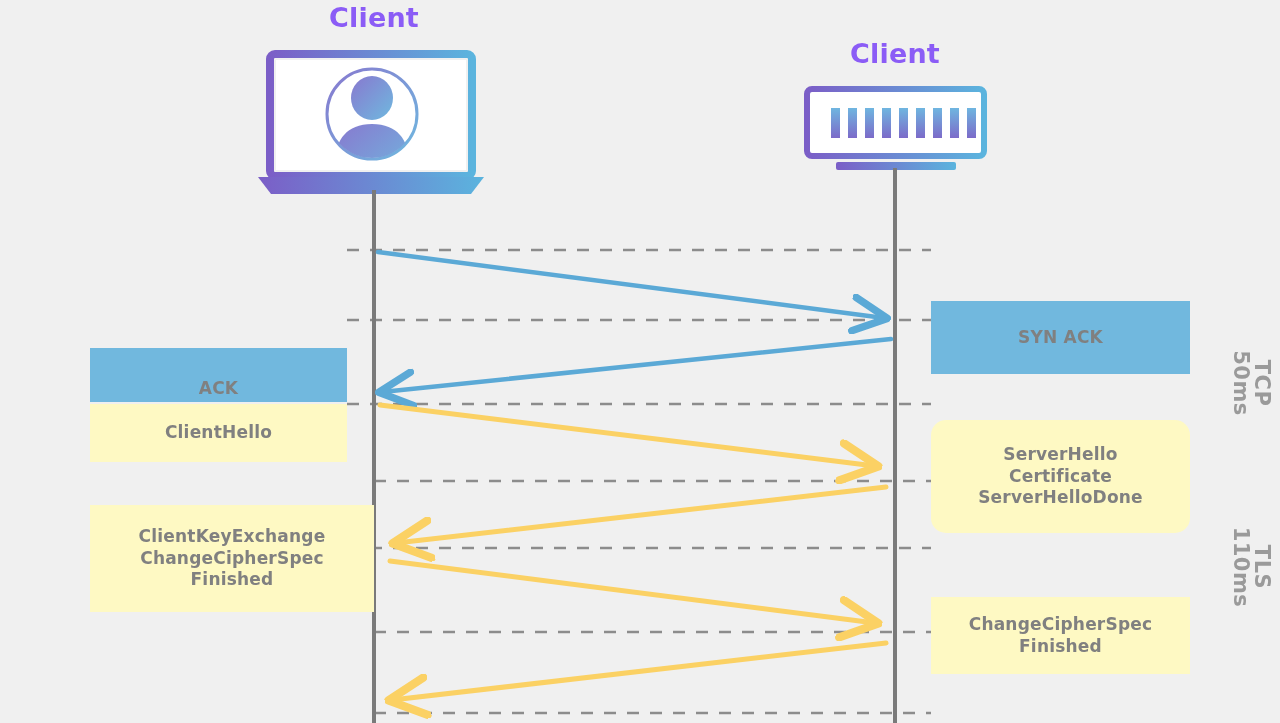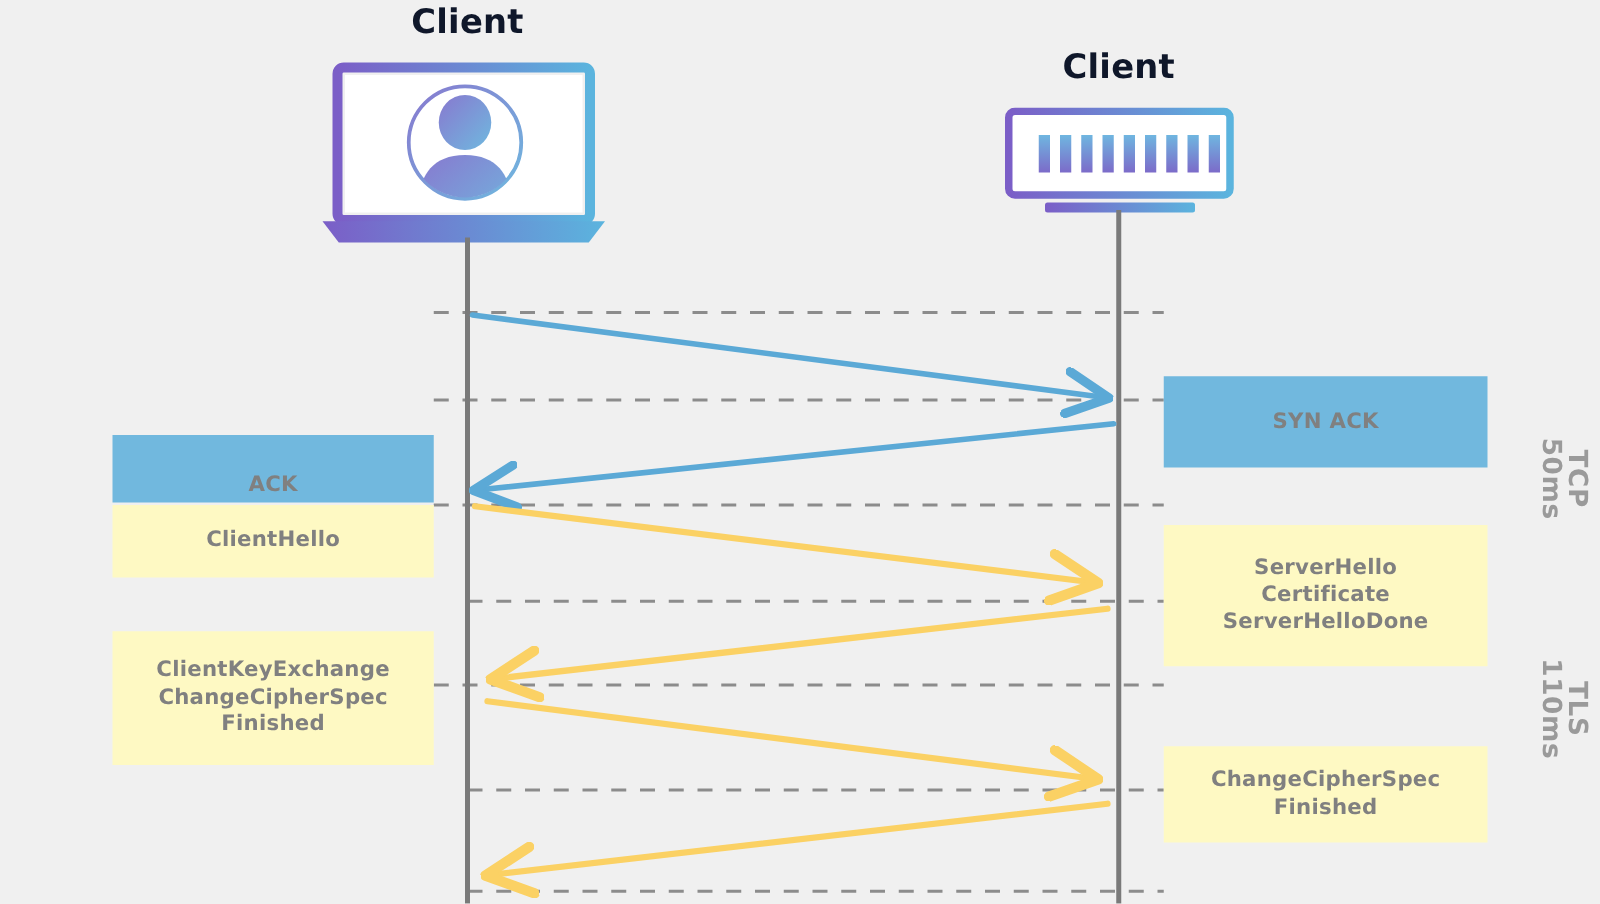--- a/index.html
+++ b/index.html
@@ -10,21 +10,21 @@
     overflow:hidden;
     position:relative;
   }
   #stage{position:absolute;left:0;top:0;width:1280px;height:723px;}
 
   
   .endpoint-title{
     position:absolute;
     font-size:27px;
     font-weight:bold;
-    color:#0f172a;
+    color:#8b5cf6;
     letter-spacing:.2px;
     white-space:nowrap;
     text-align:center;
   }
   #client-title{left:274px;top:2px;width:200px;}
   #server-title{left:795px;top:38px;width:200px;}
 
   
   .device-icon{position:absolute;}
   #client-icon{left:255px;top:48px;width:240px;height:150px;}
@@ -48,24 +48,24 @@
     box-sizing:border-box;
     padding:2px 6px;
   }
   .msg-box span{display:block;white-space:pre-line;}
   .tcp{background:#71B8DE;}
   .tls{background:#fef9c3;}
 
   #box-syn        {left:90px; top:222px; width:257px; height:57px;}
   #box-ack        {left:90px; top:348px; width:257px; height:54px;align-items:flex-end;}
   #box-clienthello{left:90px; top:404px; width:257px; height:58px;}
-  #box-clientkey  {left:90px; top:505px; width:257px; height:107px;}
+  #box-clientkey  {left:90px; top:505px; width:284px; height:107px;}
 
   #box-synack     {left:931px;top:301px; width:259px; height:73px;}
-  #box-serverhello{left:931px;top:420px; width:259px; height:113px;}
+  #box-serverhello{left:931px;top:420px; width:259px; height:113px;border-radius:15px;}
   #box-serverccs  {left:931px;top:597px; width:259px; height:77px;}
 
   
   .phase-label{
     position:absolute;
     font-size:21px;
     font-weight:bold;
     color:#9a9a9a;
     line-height:1.02;
     white-space:pre-line;

